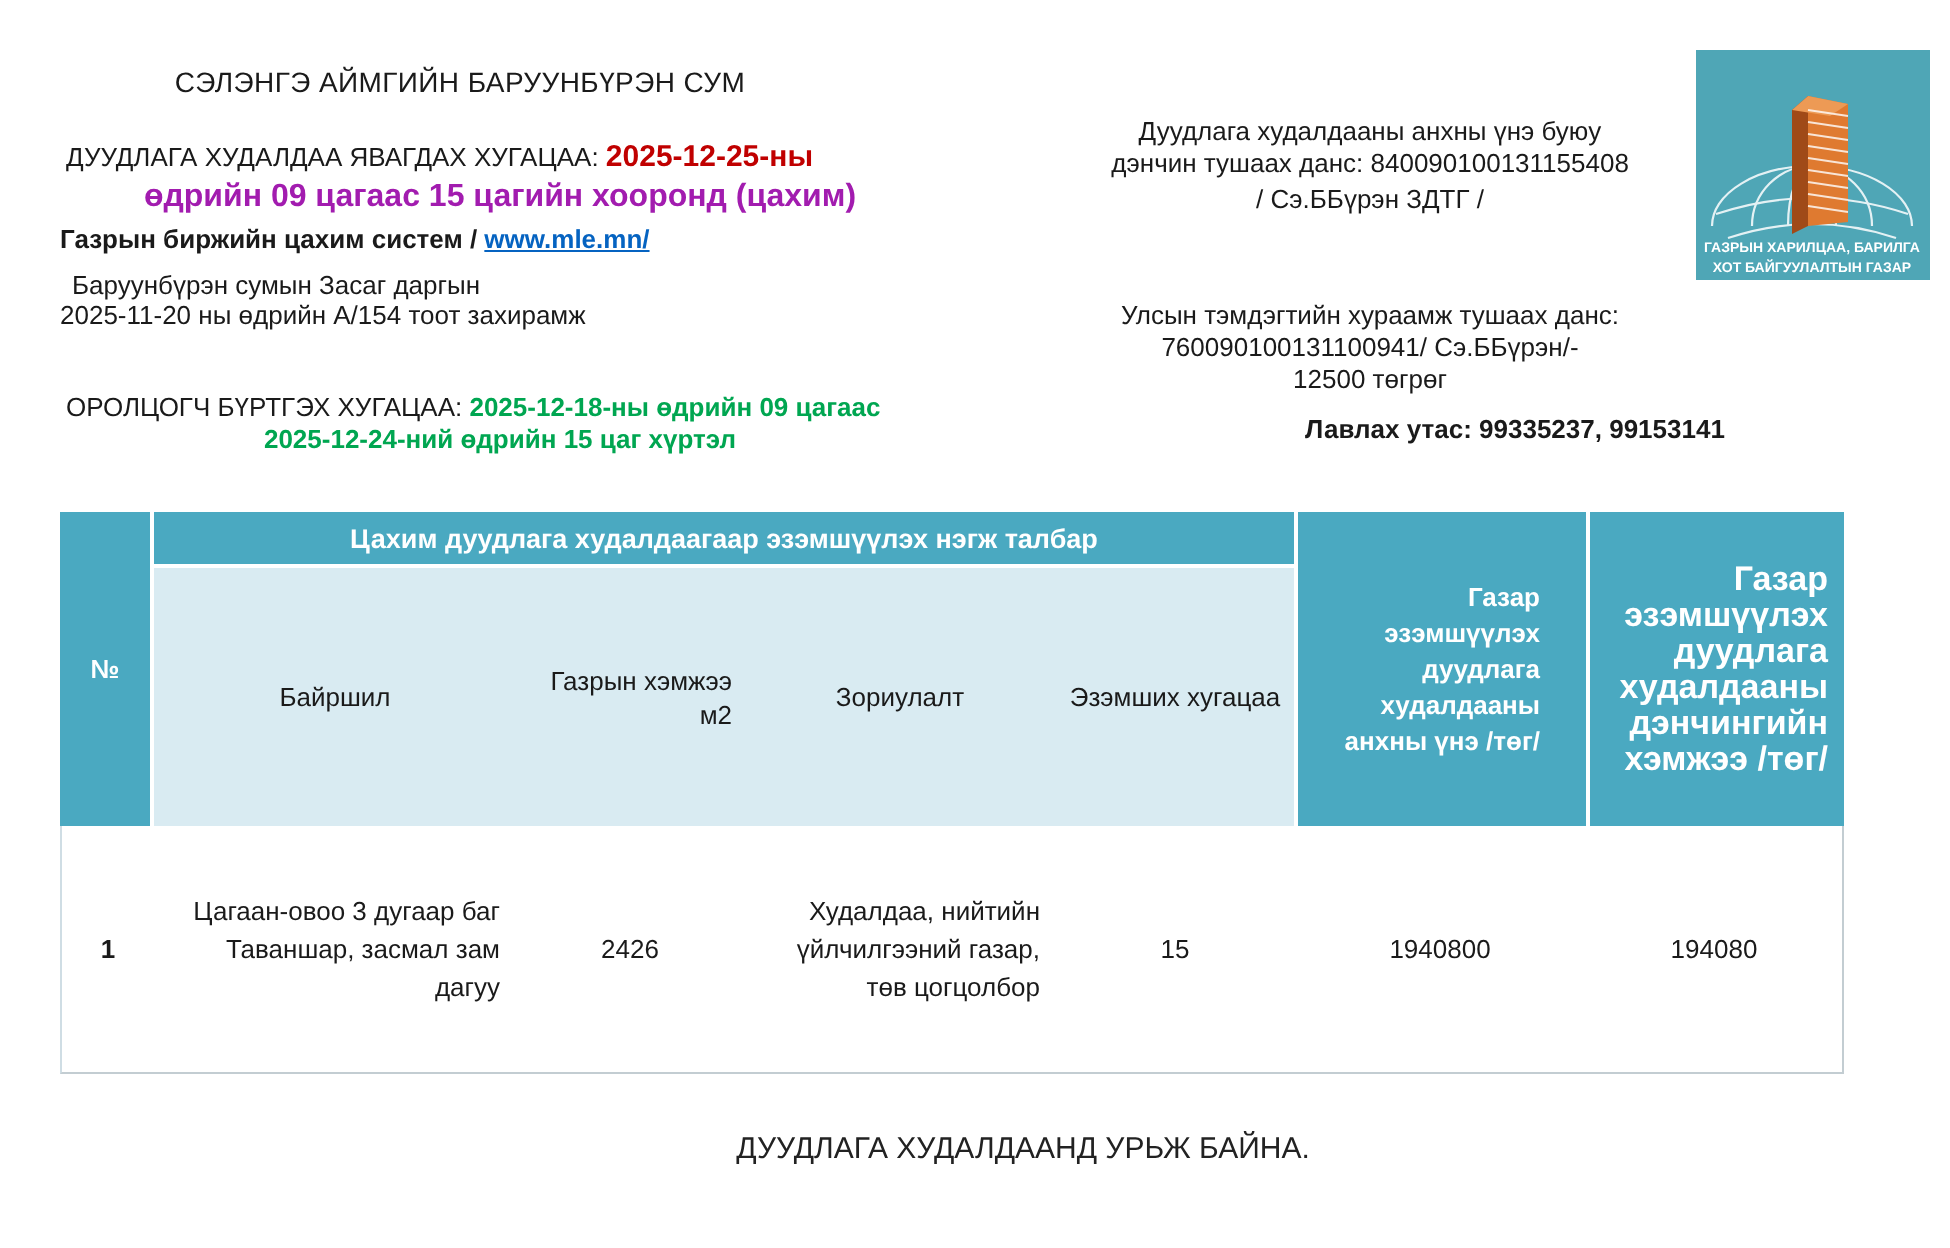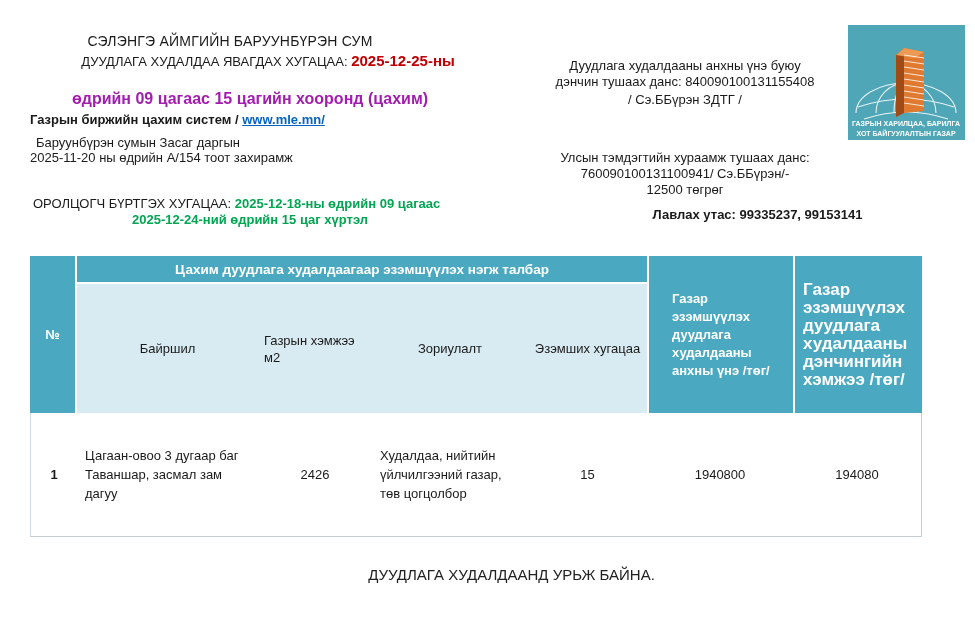--- a/index.html
+++ b/index.html
@@ -3,21 +3,21 @@
 <meta charset="utf-8">
 <style>
   html,body{margin:0;padding:0;background:#ffffff;}
   .canvas{
     position:relative;width:975px;height:624px;background:#ffffff;overflow:hidden;
     font-family:"Liberation Sans", sans-serif;color:#1a1a1a;
   }
   .abs{position:absolute;}
   
   .org-title{left:30px;top:33px;width:400px;text-align:center;font-size:14px;font-weight:normal;letter-spacing:.2px;}
-  .auction-line{left:33px;top:52px;width:470px;font-size:13px;text-align:center;}
+  .auction-line{left:33px;top:70px;width:470px;font-size:13px;}
   .red{color:#C00000;font-weight:bold;}
   .auction-date{font-size:15px;}
   .auction-time{left:30px;top:90px;width:440px;text-align:center;font-size:16px;font-weight:bold;color:#a21caf;}
   .system-line{left:30px;top:112px;width:440px;font-size:13px;font-weight:bold;}
   .link{color:#0563C1;text-decoration:underline;cursor:pointer;}
   .decree1{left:36px;top:135px;font-size:13px;}
   .decree2{left:30px;top:150px;font-size:13px;}
   .reg-line{left:33px;top:196px;width:470px;font-size:13px;}
   .green{color:#00A651;font-weight:bold;}
   .reg-line2{left:30px;top:212px;width:440px;text-align:center;font-size:13px;}
@@ -27,21 +27,21 @@
   .contact-line{left:635px;top:207px;width:245px;text-align:center;font-size:13px;font-weight:bold;}
   
   .logo{left:848px;top:25px;width:117px;height:115px;}
   
   .land-table{
     left:30px;top:256px;width:892px;height:281px;
     display:grid;
     grid-template-columns:47px 181px 114px 156px 119px 146px 129px;
     grid-template-rows:28px 129px 124px;
   }
-  .cell{display:flex;align-items:center;justify-content:center;text-align:left;}
+  .cell{display:flex;align-items:center;justify-content:center;text-align:right;}
   .teal{background:#4AA9C1;color:#ffffff;font-weight:bold;}
   .lightblue{background:#D9EBF2;color:#1a1a1a;}
   .cell-no{grid-column:1;grid-row:1 / span 2;border-right:2px solid #fff;font-size:13px;}
   .cell-span{grid-column:2 / span 4;grid-row:1;border-bottom:2px solid #fff;font-size:13.5px;}
   .cell-h{grid-row:2;font-size:13px;line-height:17px;padding:0 6px;}
   .cell-h2{grid-column:6;grid-row:1 / span 2;border-left:2px solid #fff;font-size:13px;line-height:18px;padding:0 23px;}
   .cell-h3{grid-column:7;grid-row:1 / span 2;border-left:2px solid #fff;font-size:17px;line-height:18px;padding:0 8px;}
   .cell-d{grid-row:3;background:#ffffff;font-size:13px;line-height:19px;padding:0 8px;border-bottom:1px solid #C3CDD2;}
   .cell-d.first{border-left:1px solid #CFDDE4;font-weight:bold;}
   .cell-d.last{border-right:1px solid #C3CDD2;}

